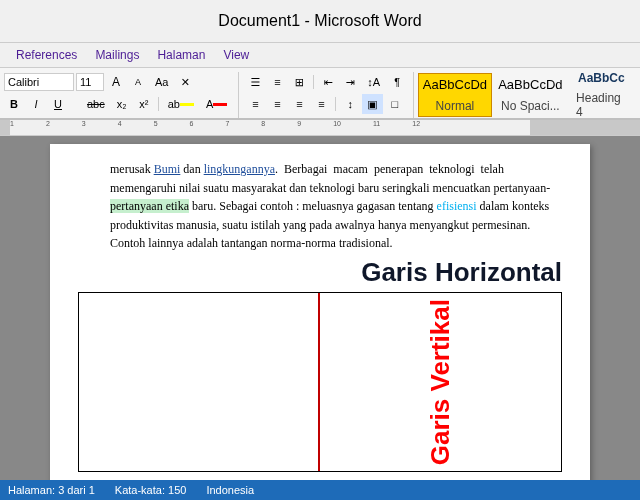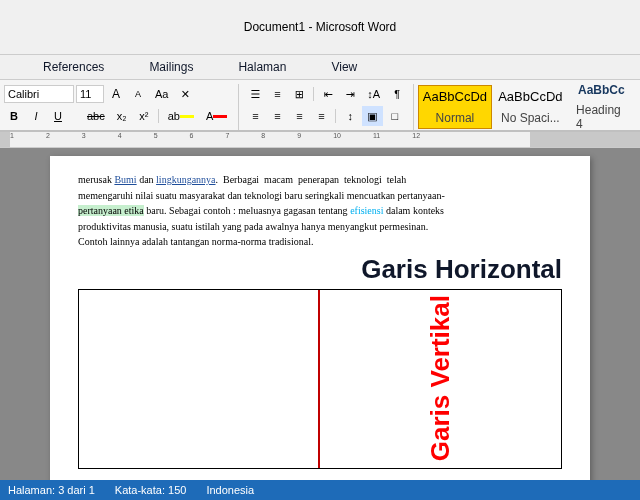--- a/index.html
+++ b/index.html
@@ -2,41 +2,40 @@
 <html><head>
   <meta charset="utf-8">
   <style>
     * { margin: 0; padding: 0; box-sizing: border-box; }
     body { font-family: 'Segoe UI', Arial, sans-serif; font-size: 12px; background: #f0f0f0; width: 640px; height: 500px; overflow: hidden; }
 
     
     .title-bar {
       background: #f0f0f0;
       text-align: center;
-      padding: 20px 0;
-      font-size: 12px;
+      padding: 12px 0;
+      font-size: 16px;
       color: #000;
       border-bottom: 1px solid #ccc;
     }
 
     
     .menu-bar {
       background: #f0f0f0;
       display: flex;
       align-items: center;
       padding: 2px 8px;
       gap: 2px;
       border-bottom: 1px solid #ccc;
     }
     .menu-item {
       padding: 3px 8px;
       font-size: 12px;
       cursor: pointer;
-      color: #0f172a;
-      margin-left: 27px;
+      color: #4c1d95;
     }
 
     .toolbar-btn {
       padding: 2px 4px;
       cursor: pointer;
       font-size: 11px;
       border: 1px solid transparent;
       background: transparent;
       display: flex;
       align-items: center;
@@ -164,25 +163,26 @@
       background: white;
       width: 540px;
       min-height: 340px;
       padding: 16px 28px 16px 28px;
       box-shadow: 2px 2px 6px rgba(0,0,0,0.3);
       position: relative;
       overflow: hidden;
     }
 
     .doc-text {
-      font-size: 10px;
+      font-size: 12px;
       line-height: 1.55;
       color: #000;
       font-family: 'Times New Roman', serif;
       text-align: justify;
+      margin-left: 32px;
     }
 
     .doc-text .highlight-green {
       background: #c6efce;
     }
     .doc-text .colored-blue {
       color: #1f4e9b;
       text-decoration: underline;
     }
     .doc-text .colored-teal {

